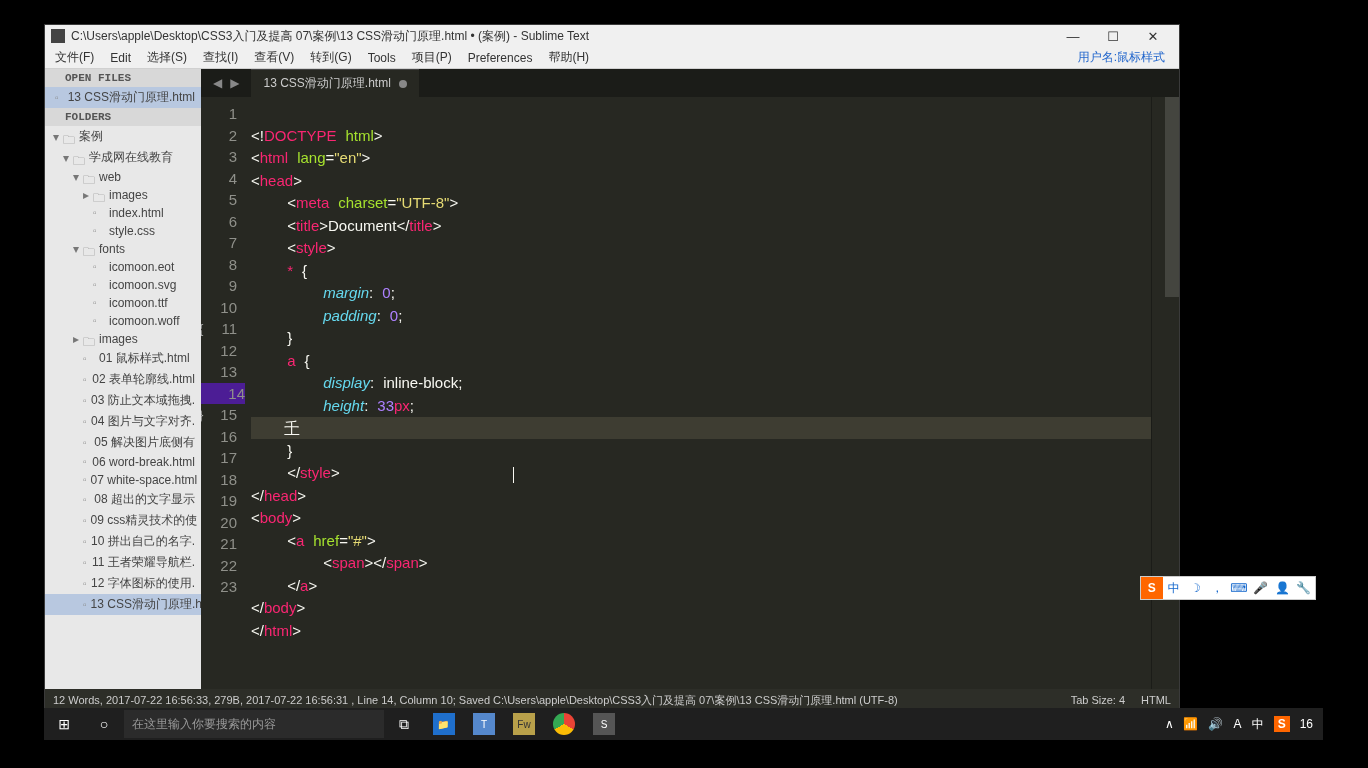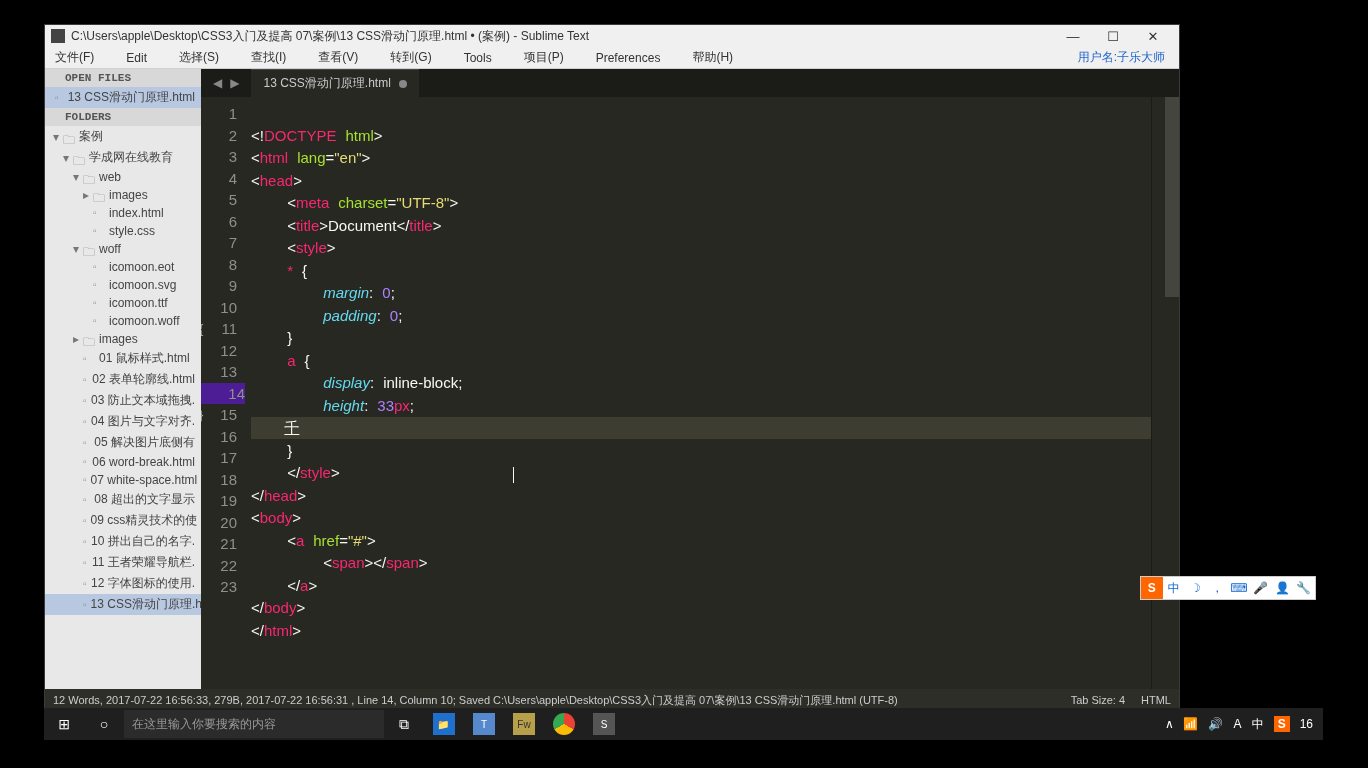--- a/index.html
+++ b/index.html
@@ -2,21 +2,21 @@
 <html><head>
 <meta charset="utf-8">
 <style>
 * { margin: 0; padding: 0; box-sizing: border-box; font-family: "Microsoft YaHei", "Segoe UI", sans-serif; }
 body { background: #000; width: 1368px; height: 768px; overflow: hidden; color: #ccc; font-size: 12px; position: relative; }
 .window { position: absolute; left: 44px; top: 24px; width: 1136px; height: 686px; background: #272822; border: 1px solid #3a3a3a; }
 .titlebar { height: 22px; background: #f0f0f0; color: #333; display: flex; align-items: center; padding: 0 6px; font-size: 12px; }
 .titlebar .t-icon { width: 14px; height: 14px; background: #444; margin-right: 6px; }
 .titlebar .t-title { flex: 1; }
 .titlebar .win-btn { width: 40px; text-align: center; font-size: 13px; color: #333; }
-.menubar { height: 22px; background: #f0f0f0; color: #333; display: flex; align-items: center; padding: 0 2px; font-size: 12px; border-bottom: 1px solid #d0d0d0; gap: 16px; }
+.menubar { height: 22px; background: #f0f0f0; color: #333; display: flex; align-items: center; padding: 0 2px; font-size: 12px; border-bottom: 1px solid #d0d0d0; }
 .menubar .menu-item { padding: 2px 8px; }
 .menubar .user-label { margin-left: auto; margin-right: 12px; color: #2266cc; }
 .content { display: flex; height: 620px; }
 .sidebar { width: 156px; background: #e8e8e8; color: #444; font-size: 12px; overflow: hidden; }
 .sidebar .shead { background: #d8d8d8; padding: 3px 20px; font-size: 11px; color: #555; font-weight: bold; font-family: Liberation Mono, monospace; }
 .sidebar .sitem { padding: 2px 6px 2px 14px; white-space: nowrap; overflow: hidden; display: flex; align-items: center; }
 .sidebar .sitem.selected { background: #b8c8e0; }
 .sidebar .fileico { display: inline-block; width: 12px; height: 12px; margin-right: 4px; color: #888; font-size: 10px; }
 .sidebar .folderico { display: inline-block; width: 12px; height: 12px; margin-right: 4px; color: #888; }
 .sidebar .arrow { display: inline-block; width: 10px; color: #777; }
@@ -72,21 +72,21 @@
     <div class="menu-item">文件(F)</div>
     <div class="menu-item">Edit</div>
     <div class="menu-item">选择(S)</div>
     <div class="menu-item">查找(I)</div>
     <div class="menu-item">查看(V)</div>
     <div class="menu-item">转到(G)</div>
     <div class="menu-item">Tools</div>
     <div class="menu-item">项目(P)</div>
     <div class="menu-item">Preferences</div>
     <div class="menu-item">帮助(H)</div>
-    <div class="user-label">用户名:子乐大师</div>
+    <div class="user-label">用户名:鼠标样式</div>
   </div>
 
   <div class="content">
     <div class="sidebar">
       <div class="shead">OPEN FILES</div>
       <div class="sitem selected" style="padding-left:10px">
           <span class="fileico">▫</span>
           <span>13 CSS滑动门原理.html</span>
         </div>
       <div class="shead">FOLDERS</div>
@@ -114,21 +114,21 @@
           <span class="fileico">▫</span>
           <span>index.html</span>
         </div>
       <div class="sitem" style="padding-left:48px">
           <span class="fileico">▫</span>
           <span>style.css</span>
         </div>
       <div class="sitem" style="padding-left:28px">
           <span class="arrow">▾</span>
           <span class="folderico">🗀</span>
-          <span>woff</span>
+          <span>fonts</span>
         </div>
       <div class="sitem" style="padding-left:48px">
           <span class="fileico">▫</span>
           <span>icomoon.eot</span>
         </div>
       <div class="sitem" style="padding-left:48px">
           <span class="fileico">▫</span>
           <span>icomoon.svg</span>
         </div>
       <div class="sitem" style="padding-left:48px">

